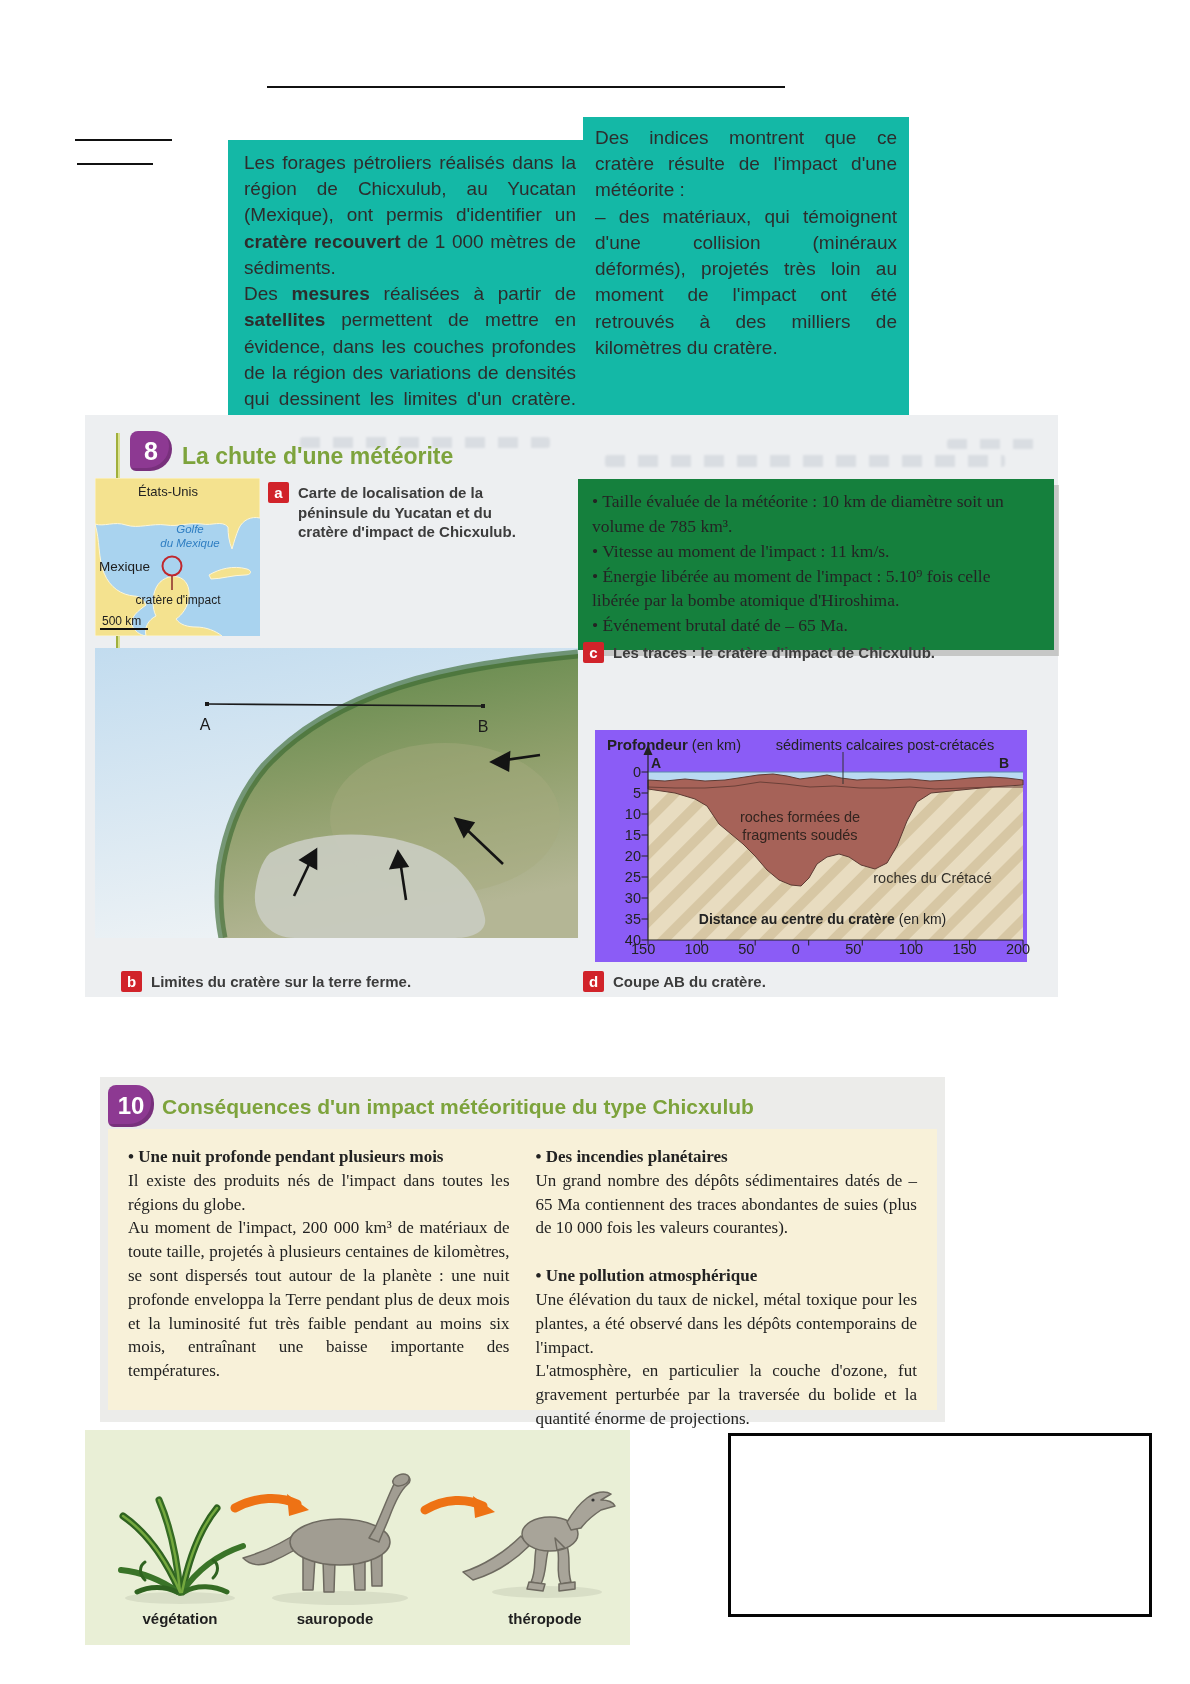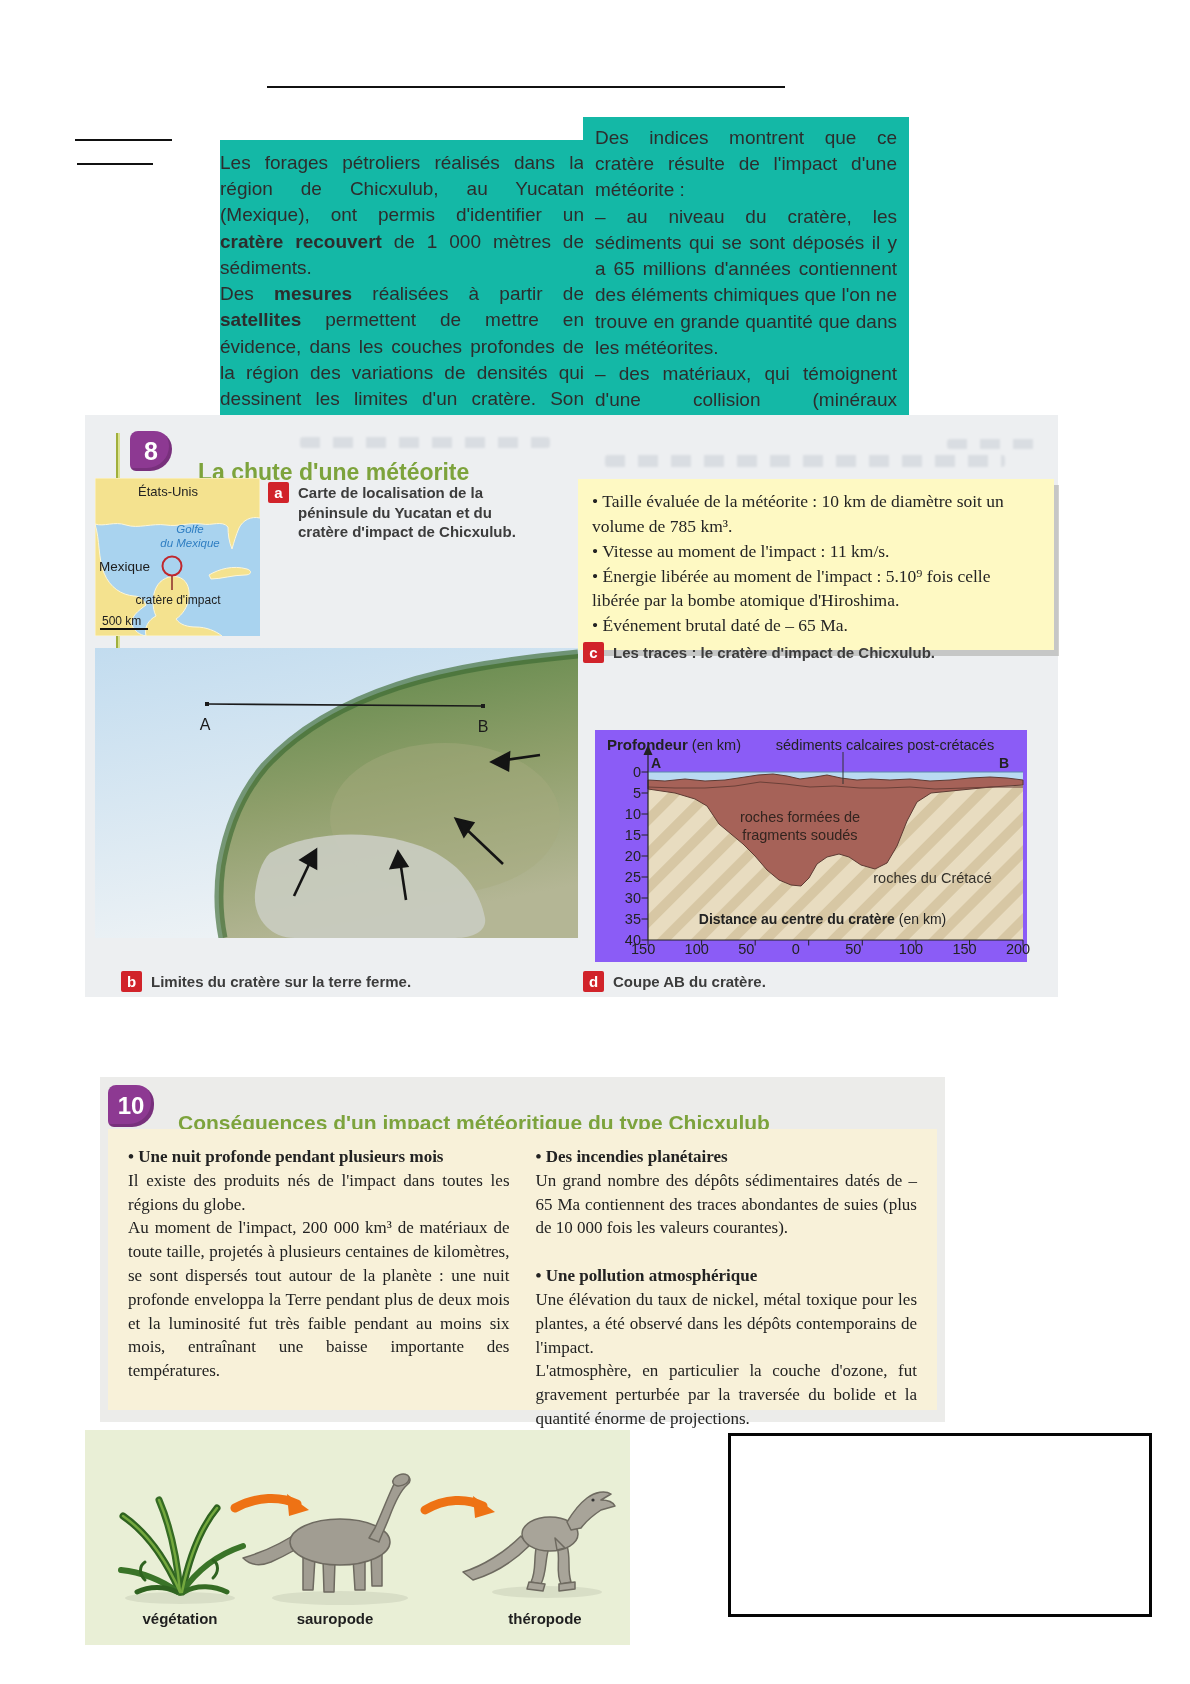--- a/index.html
+++ b/index.html
@@ -5,48 +5,48 @@
   html,body{margin:0;padding:0}
   body{width:1190px;height:1684px;position:relative;background:#fff;
        font-family:"Liberation Sans",sans-serif;color:#222;overflow:hidden}
   .rule{position:absolute;background:#111;height:2px}
   .rule-top{left:267px;top:86px;width:518px}
   .rule-s1{left:75px;top:139px;width:97px}
   .rule-s2{left:77px;top:163px;width:76px}
 
   .gray-block{position:absolute;background:#14b8a6;color:#2d2d2d;font-size:19px;
               line-height:1.38;text-align:justify;box-sizing:border-box}
-  .left-block{left:220px;top:140px;width:364px;height:281px;padding:10px 0}
+  .left-block{left:228px;top:140px;width:364px;height:281px;padding:10px 16px}
   .right-block{left:583px;top:117px;width:326px;height:298px;padding:8px 12px}
   .gray-block p{margin:0}
 
   .fig8{position:absolute;left:85px;top:415px;width:973px;height:582px;background:#edeff1}
   .olive-line{position:absolute;left:31px;top:18px;width:2px;height:502px;
               background:#a0af3c;box-shadow:2px 0 0 rgba(214,223,122,.8)}
   .badge{position:absolute;background:#8d3992;color:#fff;font-weight:700;
          display:flex;align-items:center;justify-content:center;
          border-radius:8px 18px 22px 6px;box-shadow:inset -3px -3px 0 rgba(0,0,0,.15)}
   .badge8{left:45px;top:16px;width:42px;height:40px;font-size:25px}
-  .fig-title{position:absolute;margin:16px;color:#7da33c;font-size:23px;font-weight:700}
+  .fig-title{position:absolute;margin:0;color:#7da33c;font-size:23px;font-weight:700}
   .t8{left:97px;top:28px}
 
   .map{position:absolute;left:10px;top:63px;width:165px;height:158px}
   .map svg,.aerial svg{display:block;width:100%;height:100%}
 
   .cap{position:absolute;display:flex;align-items:flex-start;gap:9px}
   .cap-letter{flex:0 0 auto;width:21px;height:21px;background:#d1232a;color:#fff;
               font-weight:700;font-size:15px;text-align:center;line-height:21px;border-radius:2px}
   .cap-text{font-size:15px;font-weight:700;color:#3c3c3c;line-height:1.3;padding-top:1px}
   .cap-a{left:183px;top:67px;width:255px}
   .cap-c{left:498px;top:227px;width:480px}
   .cap-b{left:36px;top:556px;width:420px}
   .cap-d{left:498px;top:556px;width:420px}
 
   .info-box{position:absolute;left:493px;top:64px;width:476px;box-sizing:border-box;
-            background:#fef9c3;padding:10px 14px 12px;
+            background:#15803d;padding:10px 14px 12px;
             box-shadow:5px 6px 0 rgba(125,125,118,.35);
             font-family:"Liberation Serif",serif;font-size:17.5px;color:#242424;line-height:1.42}
   .info-box p{margin:0}
 
   .aerial{position:absolute;left:10px;top:233px;width:483px;height:290px}
 
   .chart-panel{position:absolute;left:510px;top:315px;width:432px;height:232px;background:#8b5cf6}
   .chart-svg{position:absolute;left:0;top:0;width:100%;height:100%}
   .ch-lab{position:absolute;font-size:14.5px;color:#222}
   .ch-ylab{left:12px;top:6px}
@@ -100,21 +100,20 @@
 <div class="rule rule-s1"></div>
 <div class="rule rule-s2"></div>
 
 <section class="gray-block left-block">
   <p><span>Les forages pétroliers réalisés dans la région de Chicxulub, au Yucatan (Mexique), ont permis d'identifier un </span><b>cratère recouvert</b><span> de 1 000 mètres de sédiments.</span></p>
   <p><span>Des </span><b>mesures</b><span> réalisées à partir de </span><b>satellites</b><span> permettent de mettre en évidence, dans les couches profondes de la région des variations de densités qui dessinent les limites d'un cratère. Son diamètre est supérieur à 200 km, avec une partie sous-marine.</span></p>
 </section>
 
 <section class="gray-block right-block">
   <p>Des indices montrent que ce cratère résulte de l'impact d'une météorite :</p>
-  <p>– au niveau du cratère, les sédiments qui se sont déposés il y a 65 millions d'années contiennent des éléments chimiques que l'on ne trouve en grande quantité que dans les météorites.</p>
   <p>– des matériaux, qui témoignent d'une collision (minéraux déformés), projetés très loin au moment de l'impact ont été retrouvés à des milliers de kilomètres du cratère.</p>
 </section>
 
 <section class="fig8">
   <div class="olive-line"></div>
   <div class="ghost g1"></div>
   <div class="ghost g2"></div>
   <div class="ghost g3"></div>
 
   <div class="badge badge8">

